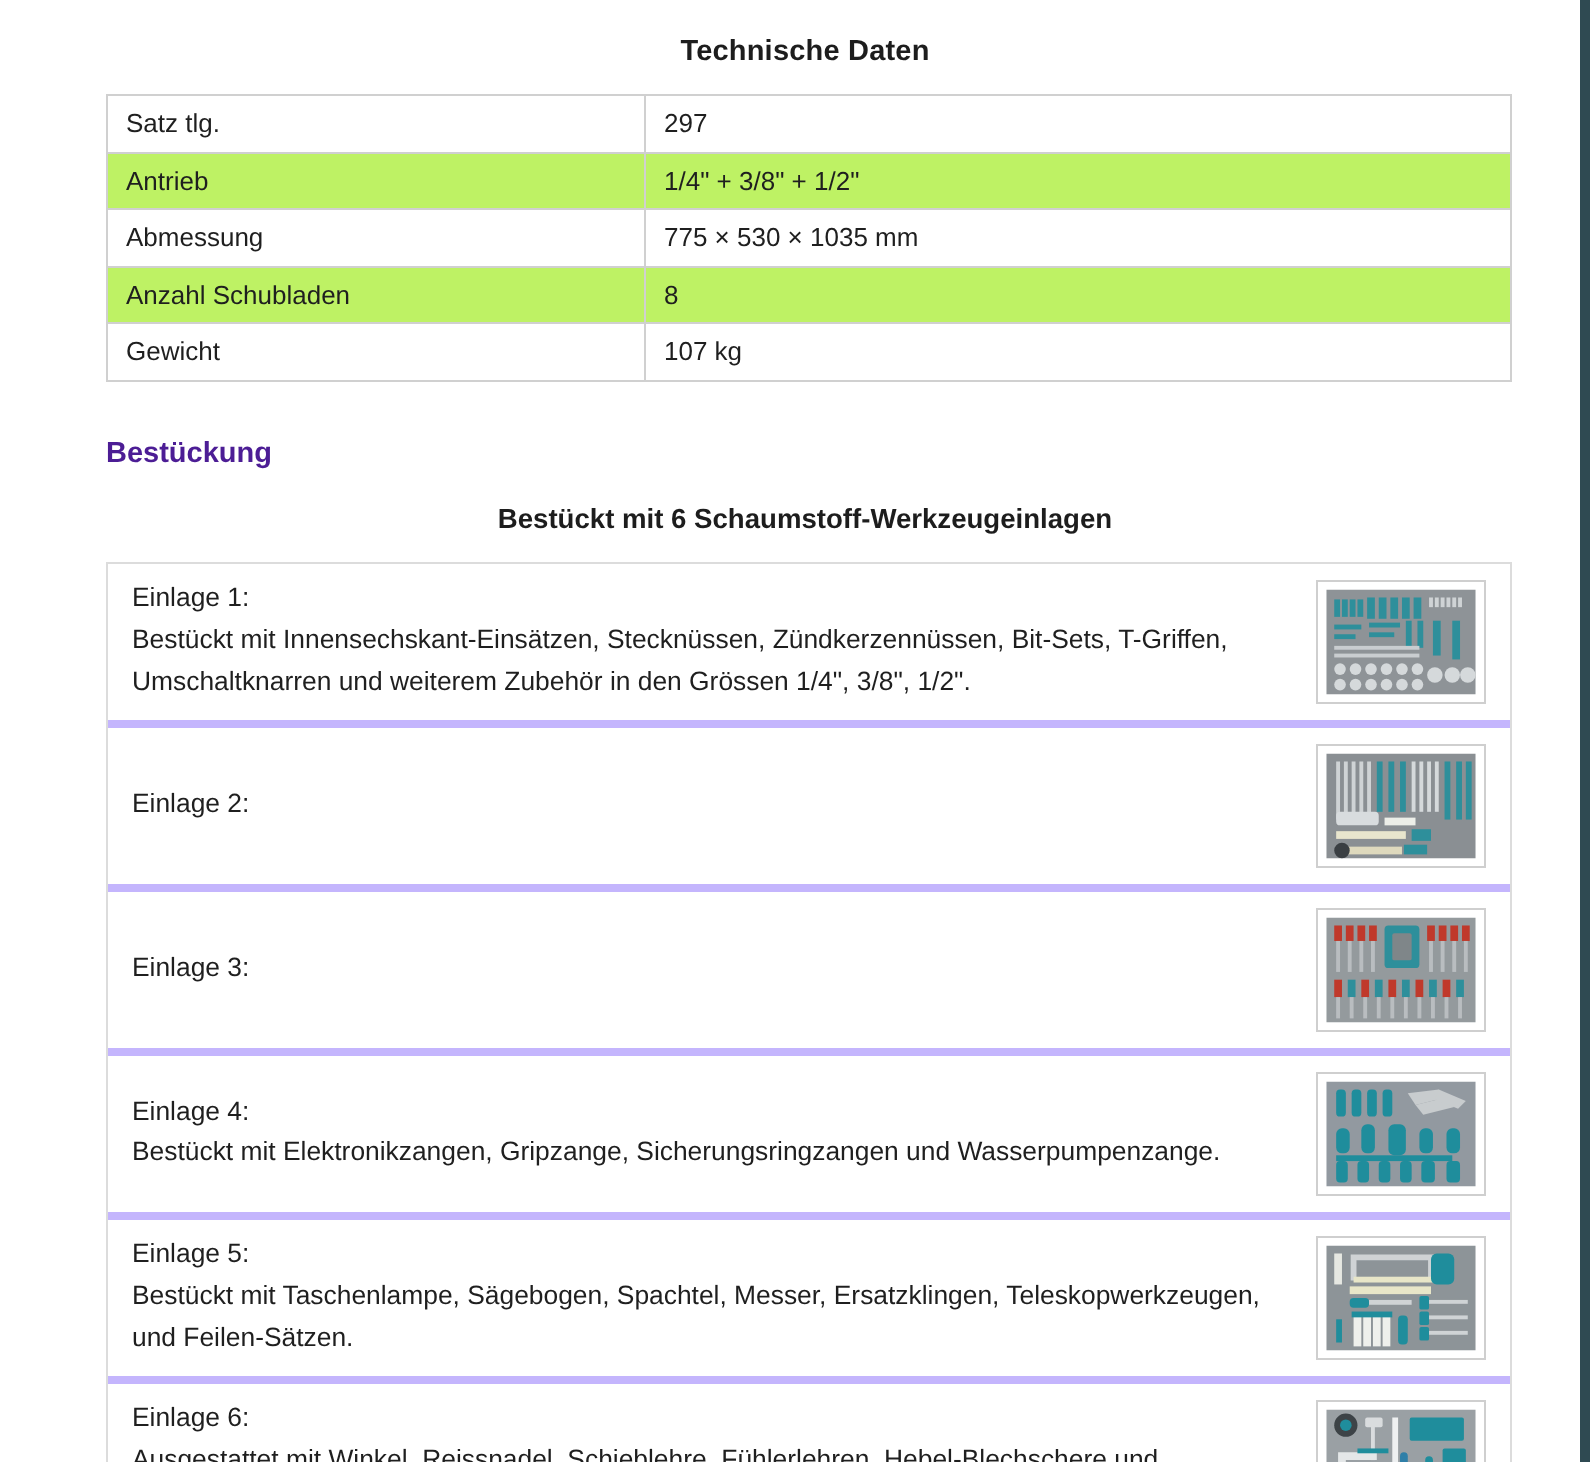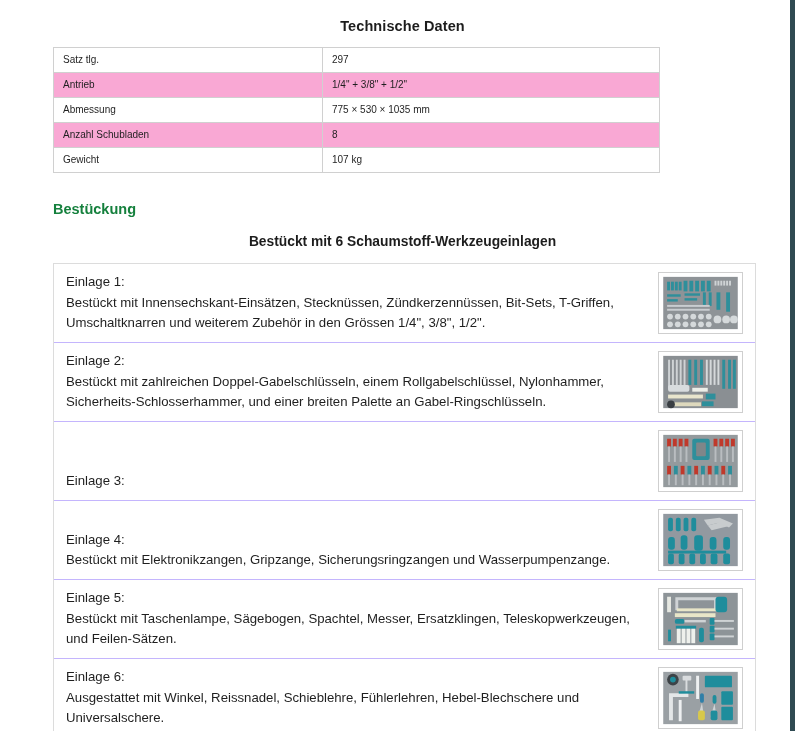--- a/index.html
+++ b/index.html
@@ -41,63 +41,63 @@
   h2.section-title {
     font-size: 14.5px;
     font-weight: bold;
     color: #1d1d1d;
     margin: 0 0 13px 0;
     letter-spacing: 0.1px;
     text-align: center;
   }
   
   table.spec-table {
-    width: 607px;
+    width: 703px;
     border-collapse: collapse;
-    font-size: 10px;
+    font-size: 13px;
     margin-bottom: 28px;
   }
   table.spec-table td {
     border: 1px solid #d0d0d0;
     padding: 5px 9px 5px 9px;
     height: 14px;
     vertical-align: middle;
     color: #1f1f1f;
     line-height: 1.35;
   }
   table.spec-table td.label {
     width: 250px;
   }
   table.spec-table tr.alt td {
-    background: #f9a8d4;
+    background: #bef264;
   }
   
   h2.bestueckung-title {
     font-size: 14.5px;
     font-weight: bold;
     margin: 2px 0 17px 0;
-    color: #15803d;
+    color: #4c1d95;
   }
   h3.bestueckt-sub {
     font-size: 13.8px;
     font-weight: bold;
     margin: 0 0 14px 0;
     color: #1d1d1d;
     text-align: center;
   }
   .einlage-list {
     width: 703px;
     border: 1px solid #dcdcdc;
     border-bottom: none;
     box-sizing: border-box;
   }
   .einlage-row {
     display: flex;
-    align-items: flex-end;
-    border-bottom: 1px solid #c4b5fd;
+    align-items: center;
+    border-bottom: 4px solid #c4b5fd;
     padding: 7px 0 8px 0;
     box-sizing: border-box;
     min-height: 70px;
   }
   .einlage-text {
     flex: 1 1 auto;
     padding: 0 8px 0 12px;
     font-size: 13.2px;
     line-height: 1.56;
     color: #1f1f1f;
@@ -221,21 +221,20 @@
                 <circle cx="69" cy="48" r="4"></circle>
                 <circle cx="77" cy="48" r="4"></circle>
             </g>
           </svg>
         </div>
       </div>
 
       <div class="einlage-row">
         <div class="einlage-text">
           <span class="einlage-name">Einlage 2:</span>
-          <span class="einlage-desc">Bestückt mit zahlreichen Doppel-Gabelschlüsseln, einem Rollgabelschlüssel, Nylonhammer, Sicherheits-Schlosserhammer, und einer breiten Palette an Gabel-Ringschlüsseln.</span>
         </div>
         <div class="einlage-thumb-cell">
           <svg class="thumb" viewBox="0 0 85 62">
             <rect x="0" y="0" width="85" height="62" fill="#ffffff"></rect>
             <rect x="4" y="4" width="77" height="54" fill="#8a8f93"></rect>
             <g fill="#cfd3d5">
               <rect x="9" y="8" width="2" height="30"></rect>
                 <rect x="13" y="8" width="2" height="30"></rect>
               <rect x="17" y="8" width="2" height="30"></rect>
                 <rect x="21" y="8" width="2" height="30"></rect>

